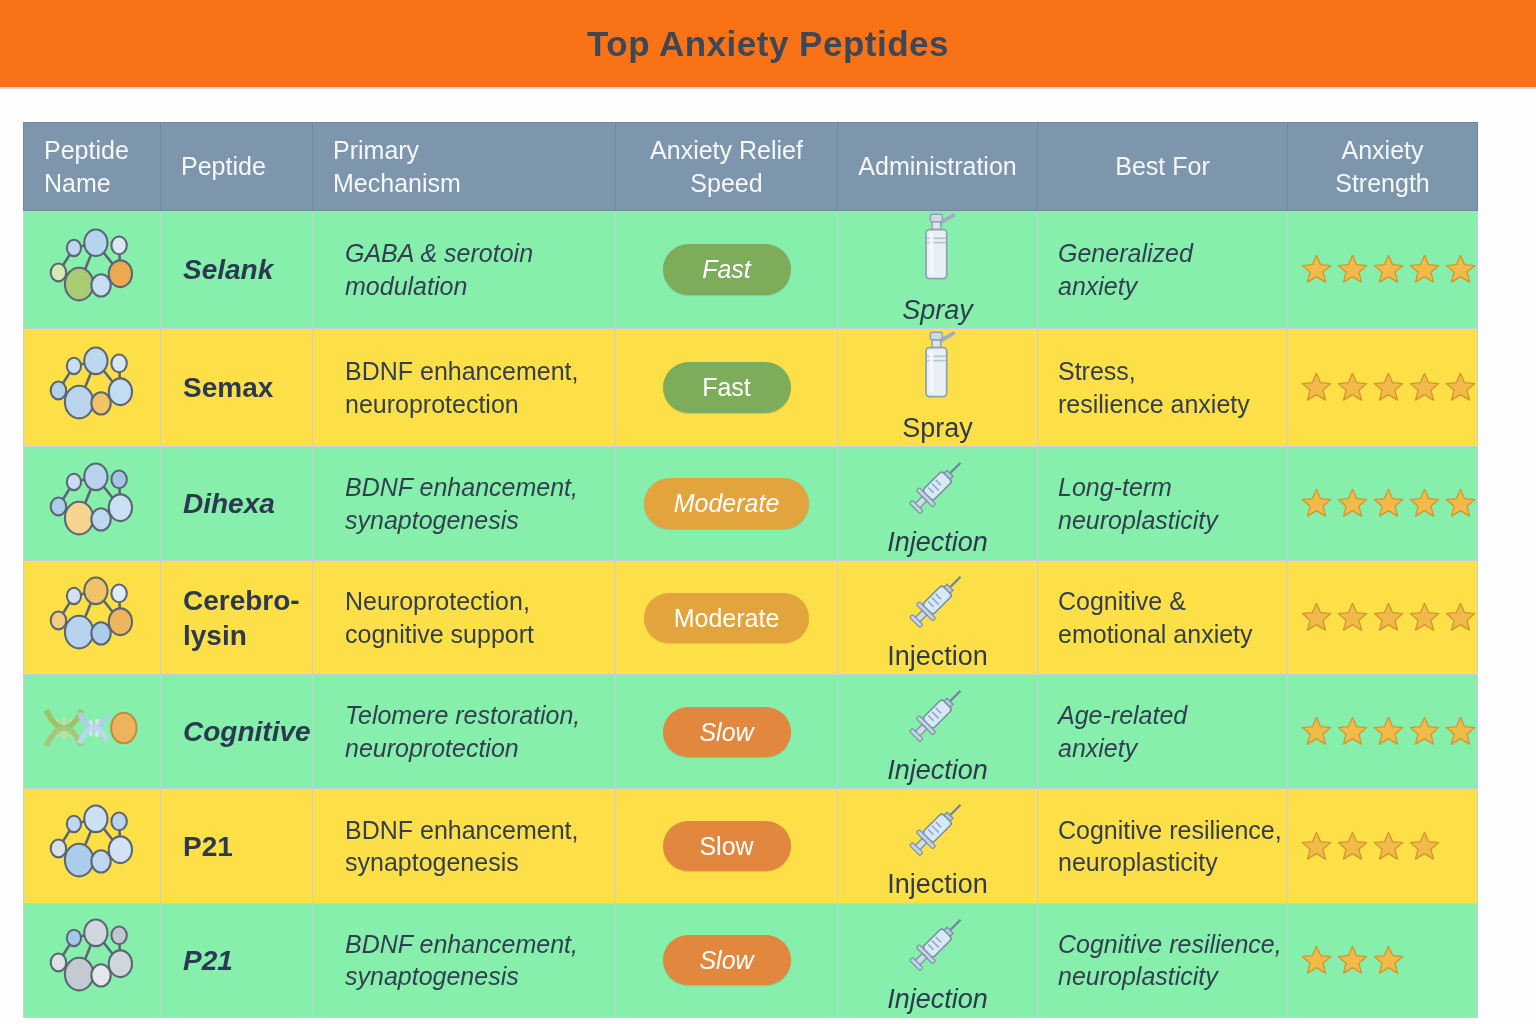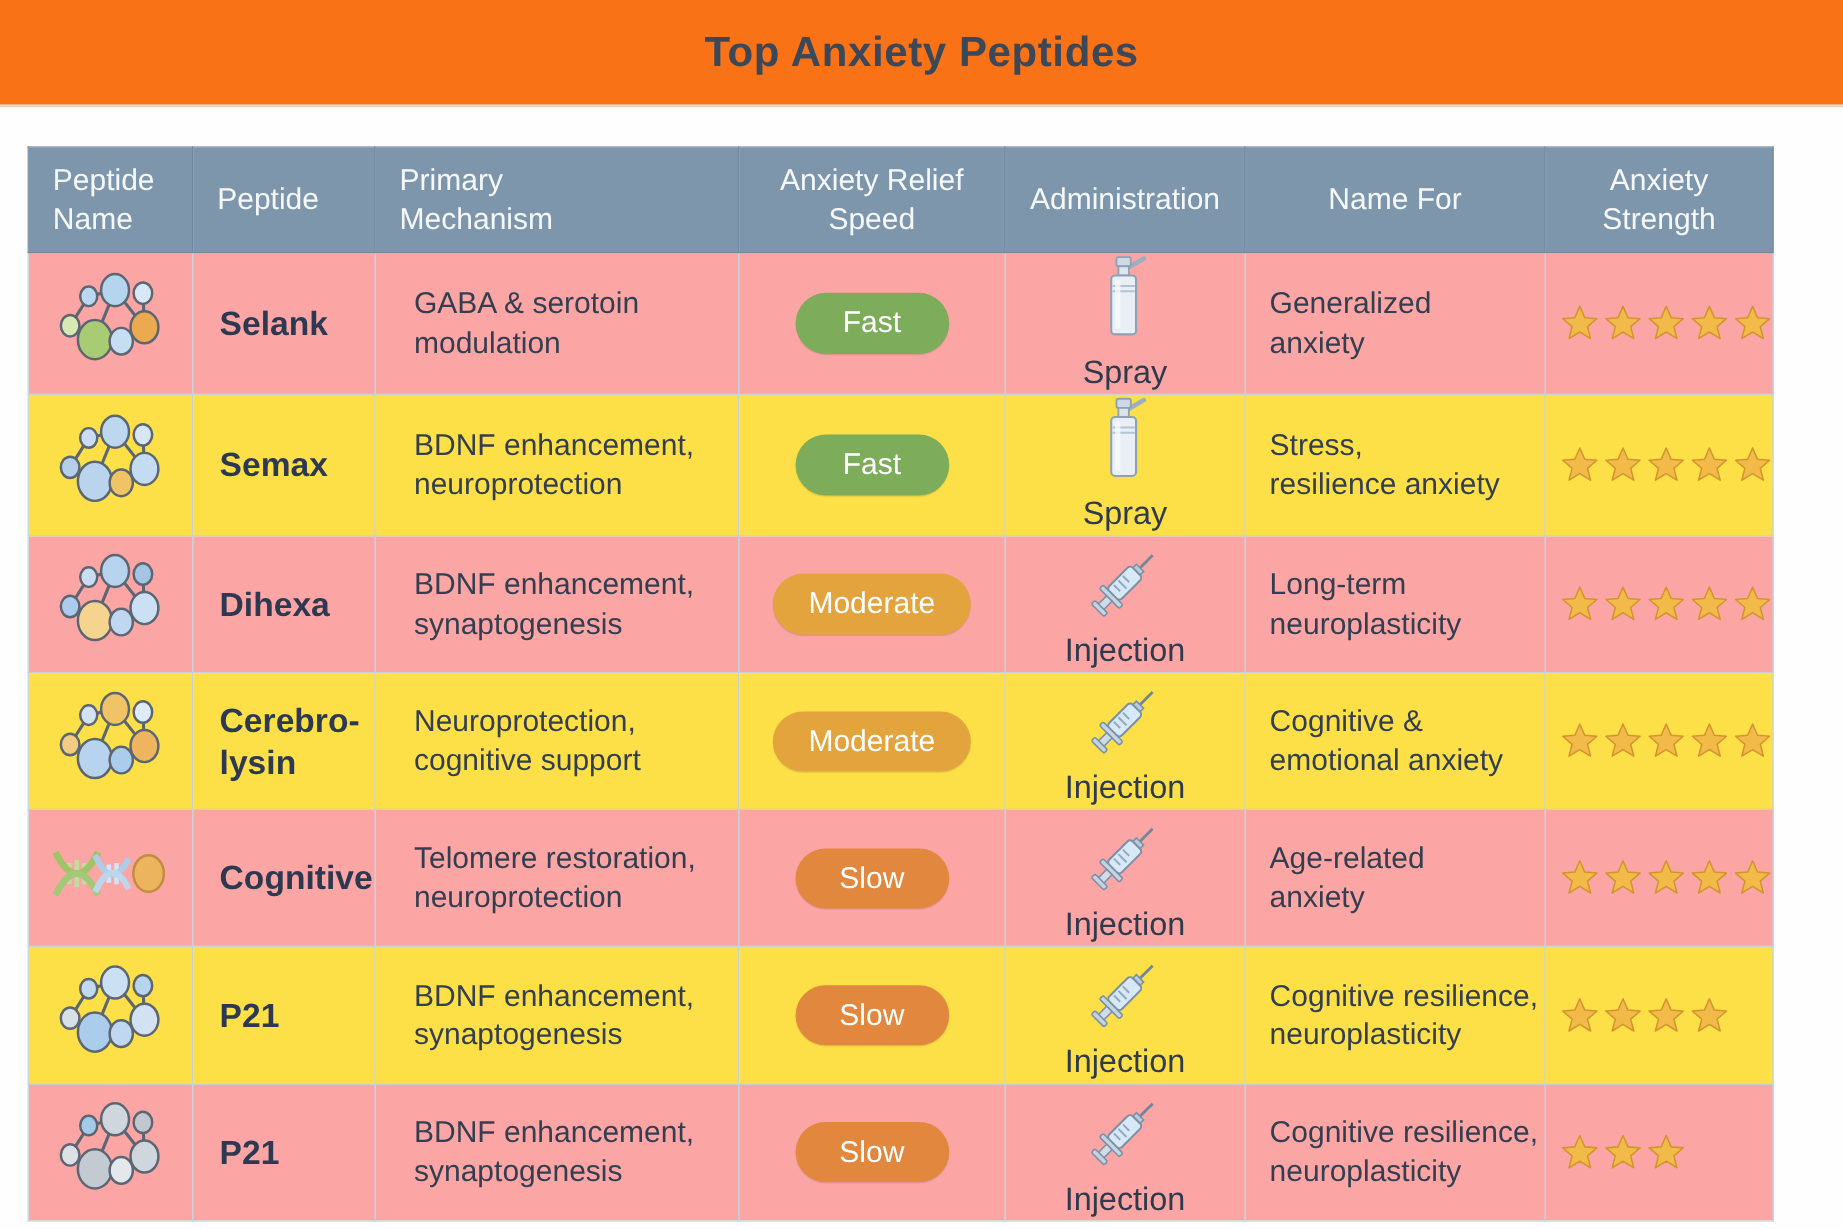--- a/index.html
+++ b/index.html
@@ -10,21 +10,21 @@
   .page-title { font-size:35px; font-weight:600; color:#3c4858; letter-spacing:.5px; }
 
   table { border-collapse:collapse; table-layout:fixed; margin:33px 0 0 23px;
           width:1454px; border:1.5px solid #b6c1cb; }
   th { background:var(--header-bg,#7e96ac); color:#f5f8fa; font-size:25px; font-weight:500;
        height:88px; white-space:pre-line; vertical-align:middle; line-height:1.3;
        border:1px solid #71899e; text-align:left; padding-left:20px; }
   th.align-center { text-align:center; padding-left:0; }
   td { height:97px; vertical-align:middle; border:1px solid #c8d1da;
        font-size:25px; white-space:pre-line; line-height:1.3; }
-  tr.row-odd  { background:#fca5a5; }
+  tr.row-odd  { background:#86efac;font-style:italic; }
   tr.row-even { background:#fde047; }
   td.c-structure { text-align:center; }
   td.c-peptide { padding-left:22px; font-size:28px; font-weight:600; color:#2c3950; line-height:1.25; }
   td.c-mechanism { padding-left:32px; color:#333f50;margin-left:44px; }
   td.c-speed { text-align:center; }
   td.c-best { padding-left:20px; color:#333f50; }
   .pill { display:inline-block; min-width:128px; text-align:center; padding:9px 30px;
           border-radius:27px; color:#ffffff; font-size:25px; font-weight:500;
           box-shadow:0 1px 1px rgba(0,0,0,.12); }
   .admin-wrap { display:flex; align-items:center; justify-content:center; gap:10px;
@@ -51,21 +51,21 @@
   <thead>
     <tr>
         <th>Peptide
 Name</th>
         <th>Peptide</th>
         <th>Primary
 Mechanism</th>
         <th class="align-center">Anxiety Relief
 Speed</th>
         <th class="align-center">Administration</th>
-        <th class="align-center">Name For</th>
+        <th class="align-center">Best For</th>
         <th class="align-center">Anxiety
 Strength</th>
       </tr>
   </thead>
   <tbody>
       <tr class="row-odd">
         <td class="c-structure"><svg viewBox="0 0 70 62" width="92" height="80">
             <line x1="9" y1="36" x2="21" y2="17" stroke="#5c6673" stroke-width="2"></line>
             <line x1="21" y1="17" x2="38" y2="13" stroke="#5c6673" stroke-width="2"></line>
             <line x1="38" y1="13" x2="25" y2="45" stroke="#5c6673" stroke-width="2"></line>

